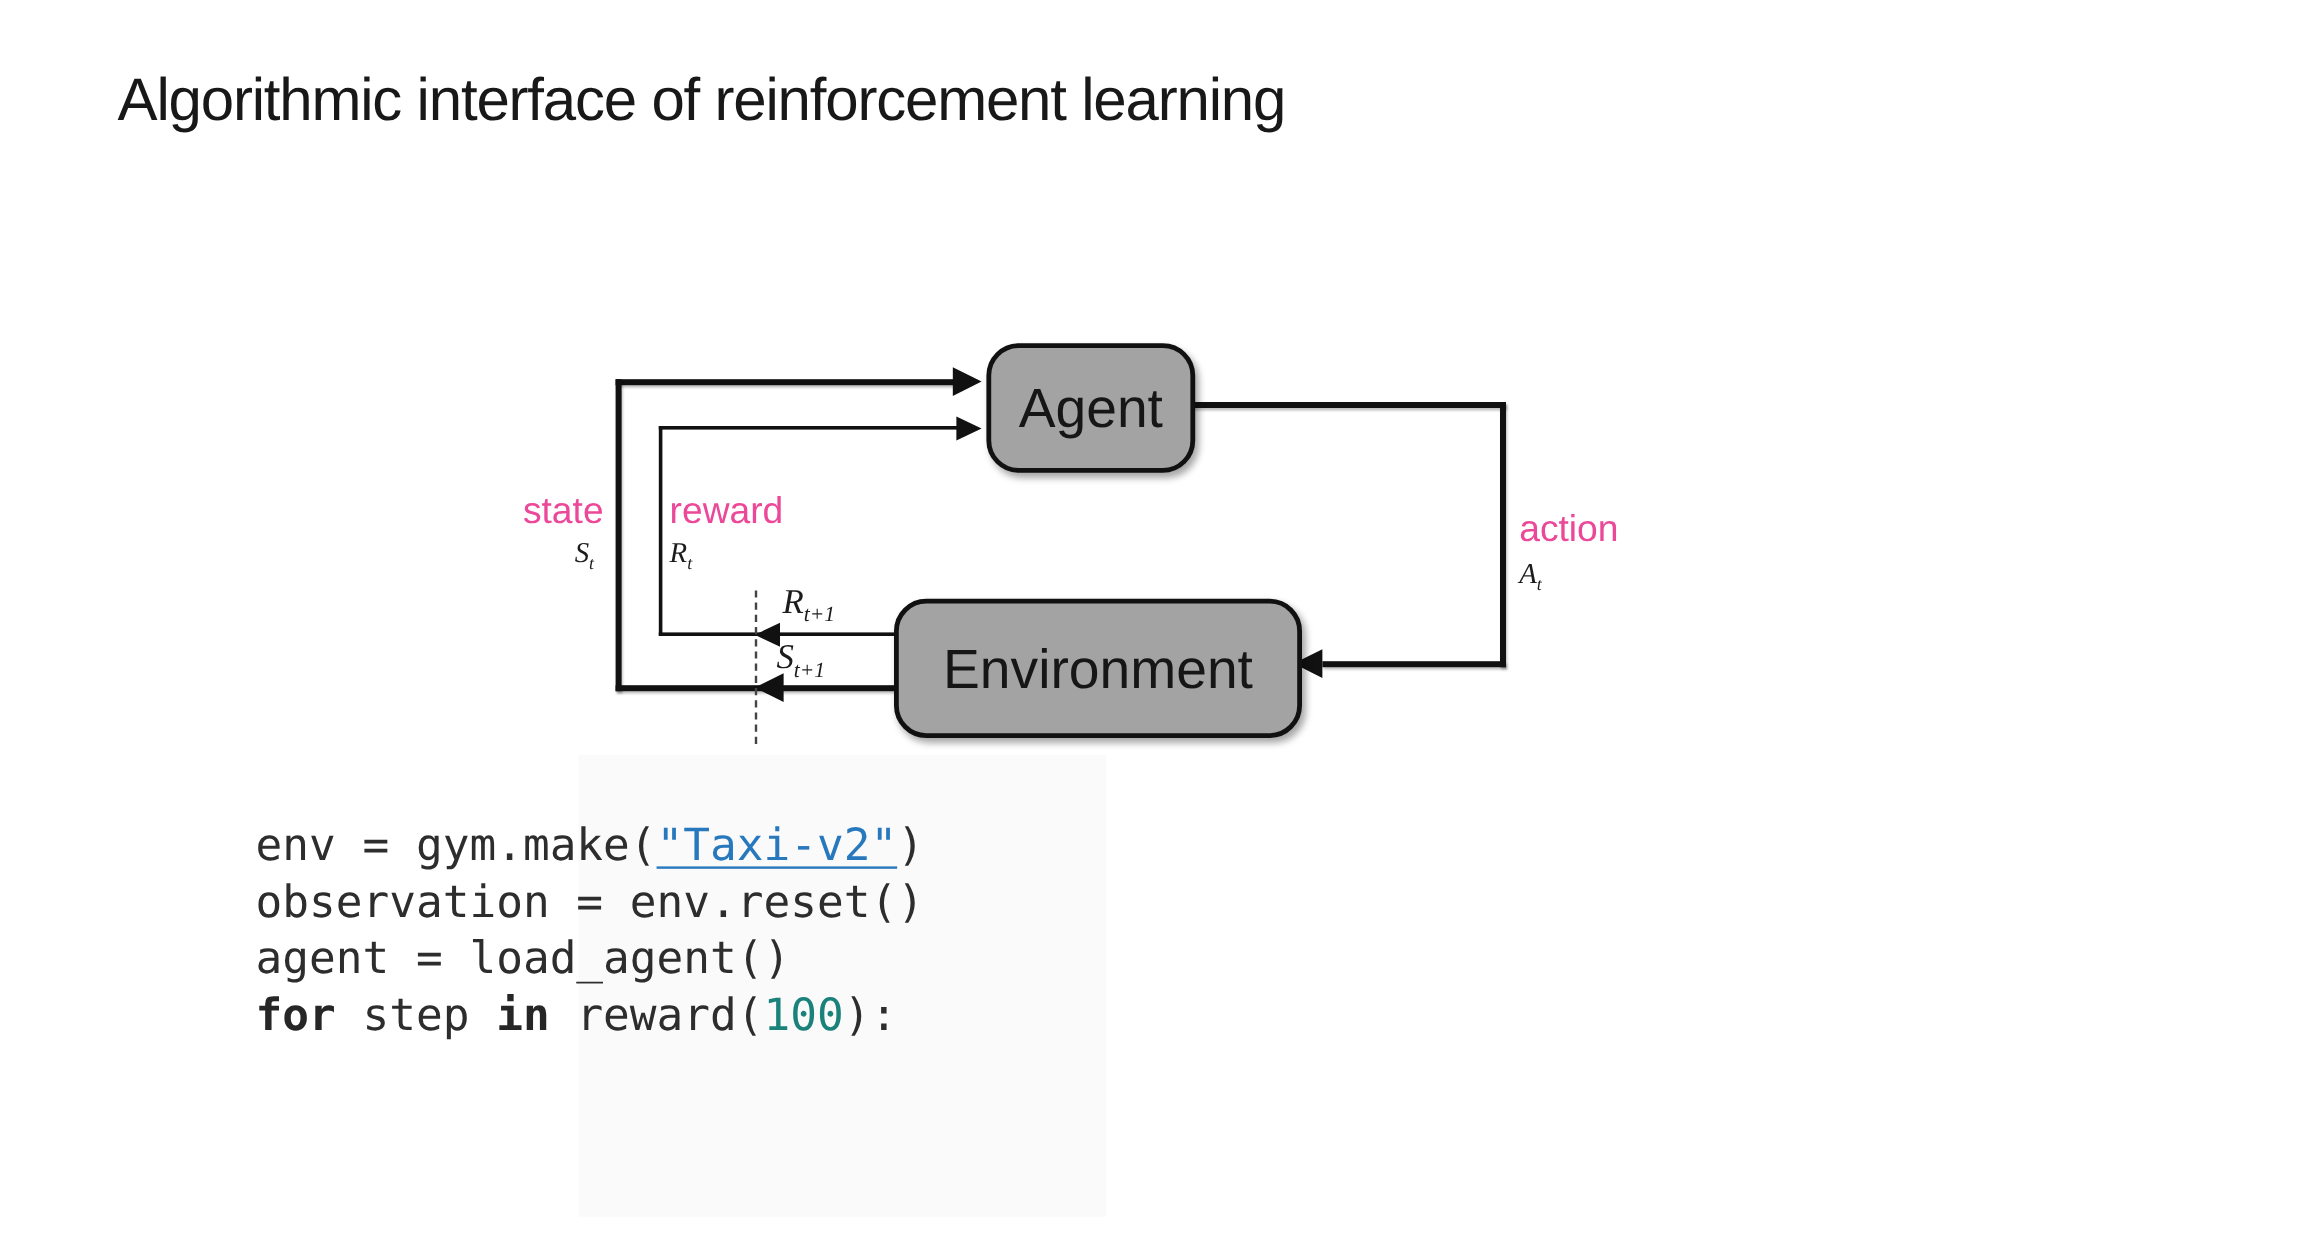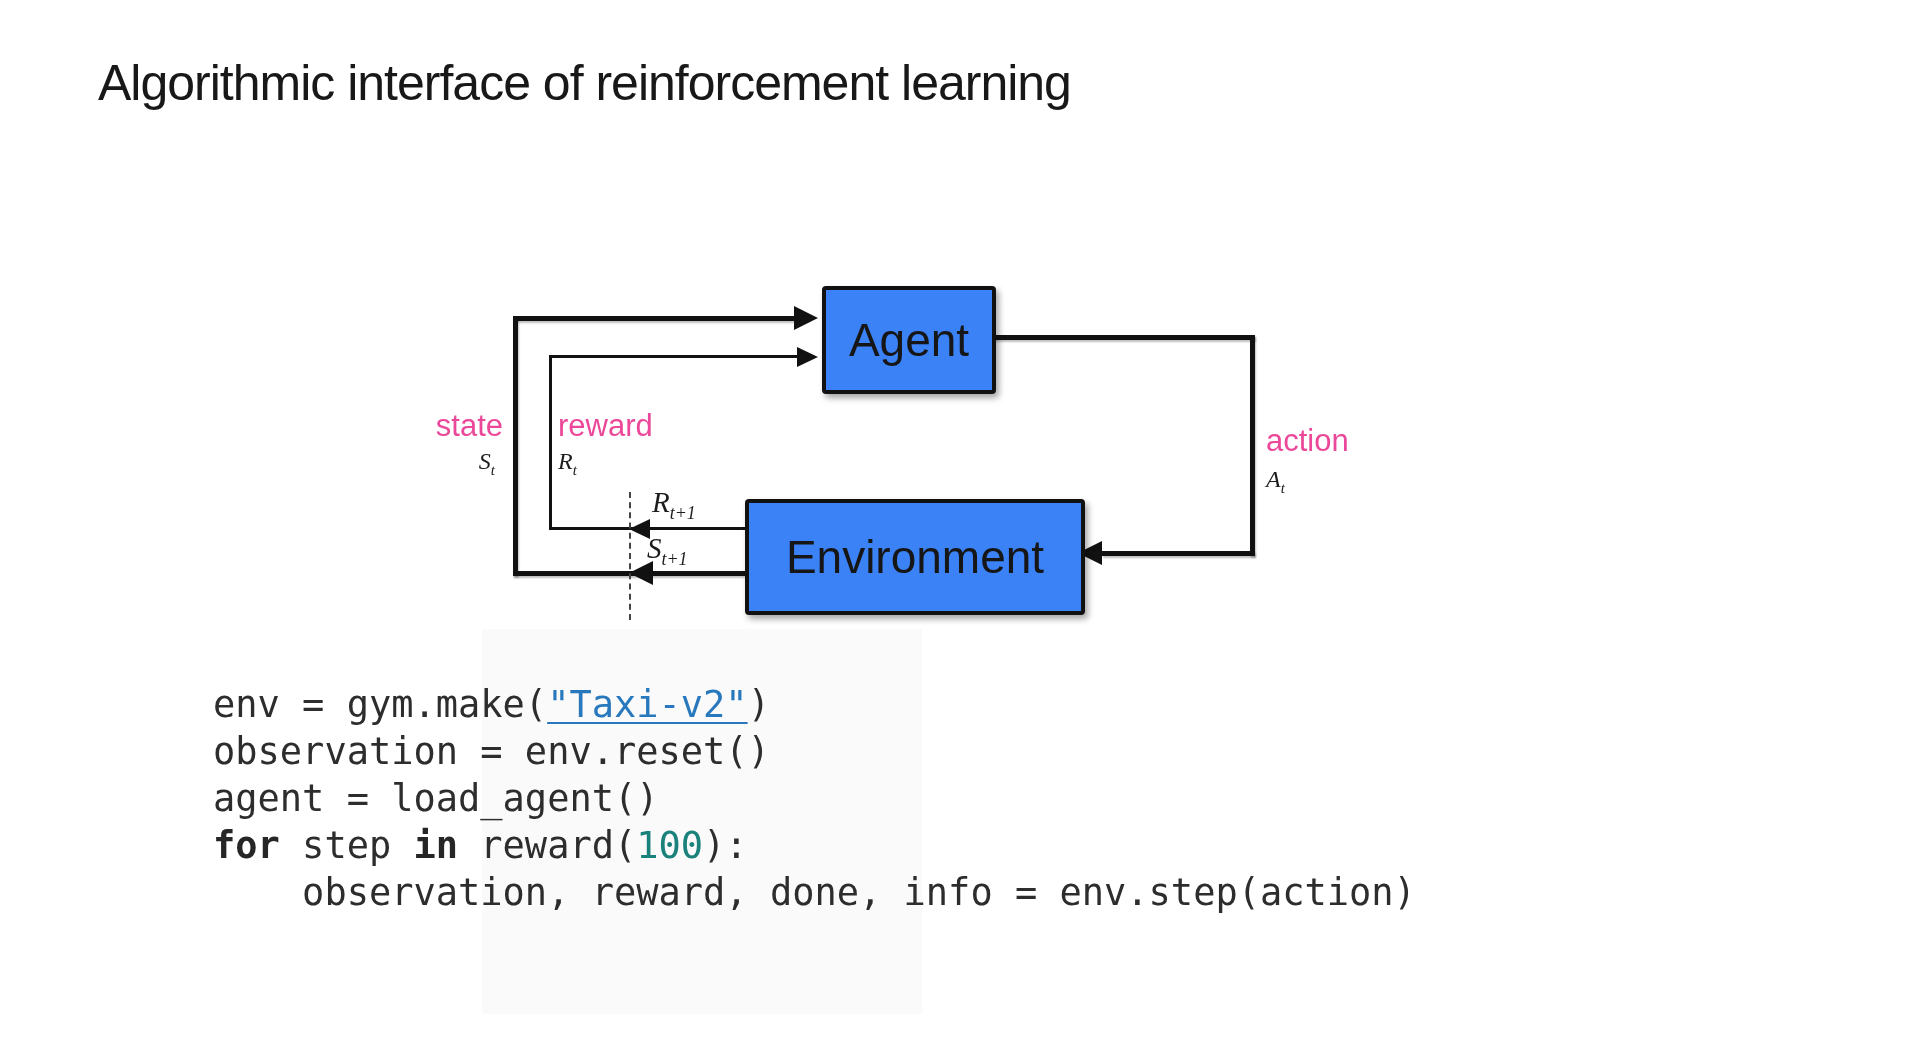--- a/index.html
+++ b/index.html
@@ -11,21 +11,21 @@
     font-family:"Liberation Sans",sans-serif;overflow:hidden;
   }
   .abs{position:absolute;}
   
   .slide-title{
     left:98px;top:56px;font-size:50px;font-weight:300;color:#181818;
     letter-spacing:-1px;white-space:nowrap;line-height:1.1;
   }
   
   .node{
-    border:4px solid var(--ink);border-radius:4px;background:#3b82f6;
+    border:4px solid var(--ink);border-radius:27px;background:#a3a3a3;
     display:flex;align-items:center;justify-content:center;
     font-size:46px;color:#161616;
     box-shadow:3px 4px 6px rgba(0,0,0,0.35);
     z-index:3;
   }
   .agent-box{left:822px;top:286px;width:166px;height:100px;}
   .env-box{left:745px;top:499px;width:332px;height:108px;}
   
   .ln{background:var(--ink);z-index:1;}
   .ln-thick{box-shadow:1px 2px 2px rgba(0,0,0,0.25);}
@@ -103,14 +103,13 @@
   <div class="abs msym msym-sm" style="left:647px;top:532px;"><i>S</i><sub>t+1</sub></div>
 </div>
 
 <div class="abs code-backdrop"></div>
 
 <div class="abs code-block">
   <div class="code-line"><span>env = gym.make(</span><span class="lk">"Taxi-v2"</span><span>)</span></div>
   <div class="code-line"><span>observation = env.reset()</span></div>
   <div class="code-line"><span>agent = load_agent()</span></div>
   <div class="code-line"><span class="kw">for</span><span> step </span><span class="kw">in</span><span> reward(</span><span class="nb">100</span><span>):</span></div>
-  <div class="code-line"><span>    observation, reward, done, info = env.step(action)</span></div>
 </div>
 
 </body></html>

